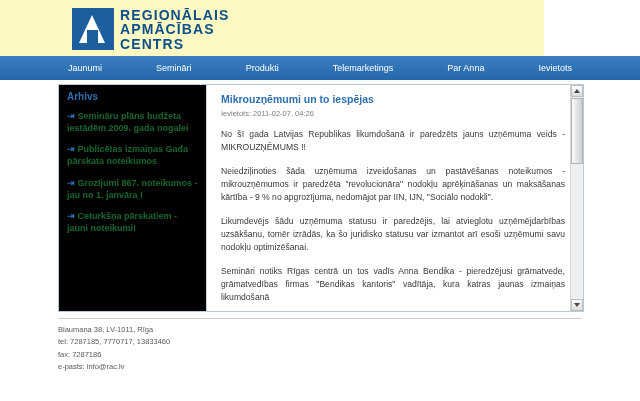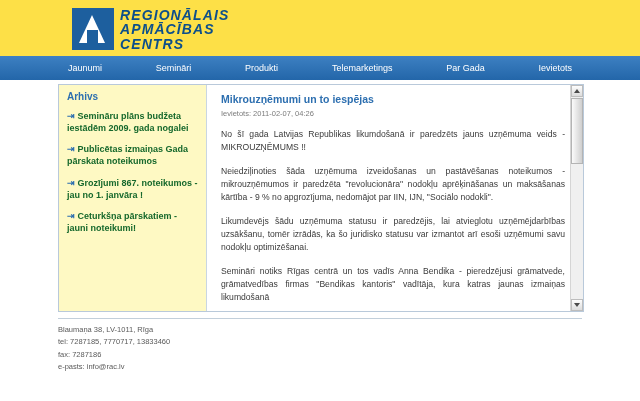--- a/index.html
+++ b/index.html
@@ -18,25 +18,24 @@
   .page {
     position: relative;
     width: 640px;
     height: 401px;
     background: #ffffff;
   }
   
   .header {
     position: absolute;
     left: 0; top: 0;
-    width: 640px;
+    width: 544px;
     height: 56px;
-    background: #fde047;
+    background: #fef9c3;
     border-bottom: 0;
-    font-style: italic;
   }
   .logo-wrap {
     position: absolute;
     left: 72px;
     top: 8px;
     display: flex;
     align-items: center;
   }
   .logo-mark {
     width: 42px;
@@ -106,21 +105,21 @@
     height: 226px;
     background: #ffffff;
     border: 1px solid #b9c9da;
     display: flex;
   }
   .sidebar {
     width: 148px;
     border-right: 1px solid #c9d6e2;
     padding: 6px 6px 6px 8px;
     box-sizing: border-box;
-    background: #fef9c3;
+    background: #000000;
   }
   .sidebar-title {
     color: #2d6fb0;
     font-size: 10px;
     font-weight: bold;
     margin-bottom: 8px;
   }
   .side-link {
     display: block;
     color: #1b5e20;
@@ -238,21 +237,21 @@
   <div class="navbar">
     <div class="nav-spacer"></div>
     <div class="nav-item">Jaunumi</div>
     <div class="nav-gap"></div>
     <div class="nav-item">Semināri</div>
     <div class="nav-gap"></div>
     <div class="nav-item">Produkti</div>
     <div class="nav-gap"></div>
     <div class="nav-item">Telemarketings</div>
     <div class="nav-gap"></div>
-    <div class="nav-item">Par Gada</div>
+    <div class="nav-item">Par Anna</div>
     <div class="nav-gap"></div>
     <div class="nav-item">Ievietots</div>
     <div class="nav-spacer"></div>
   </div>
 
   <div class="main">
 
     <div class="sidebar">
       <div class="sidebar-title">Arhivs</div>
 

